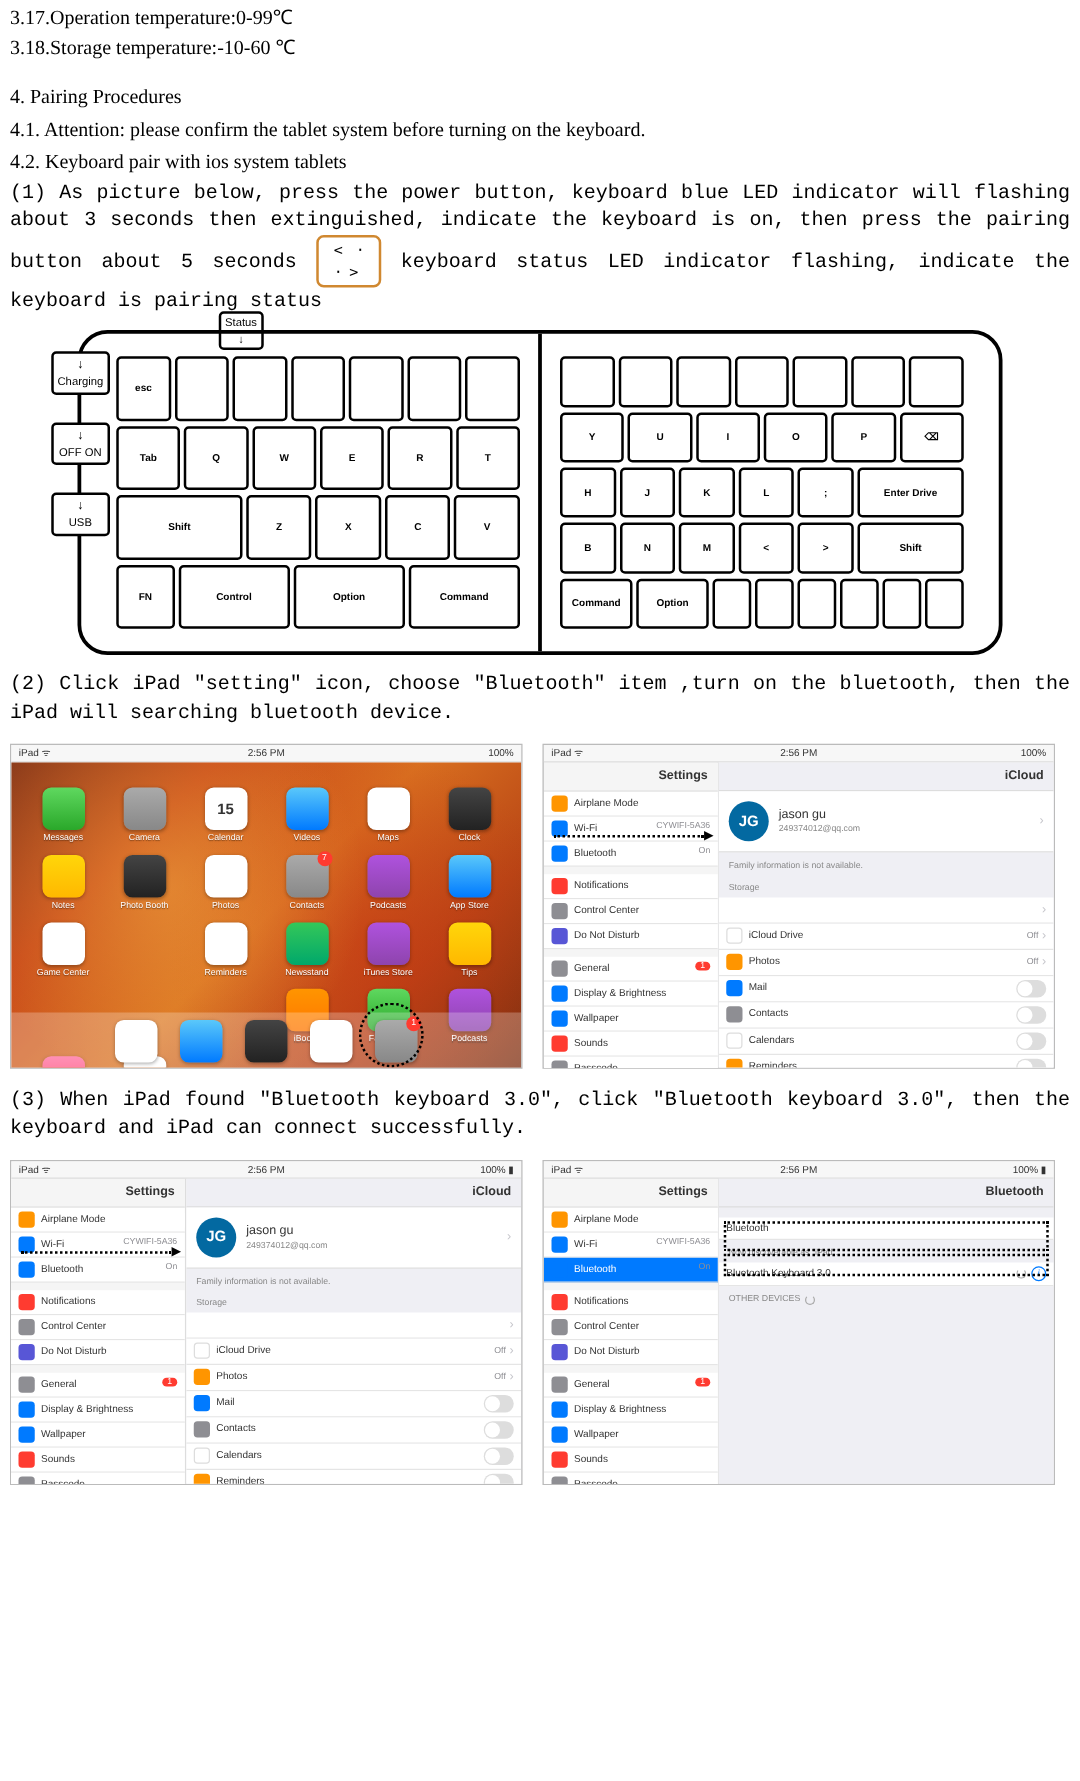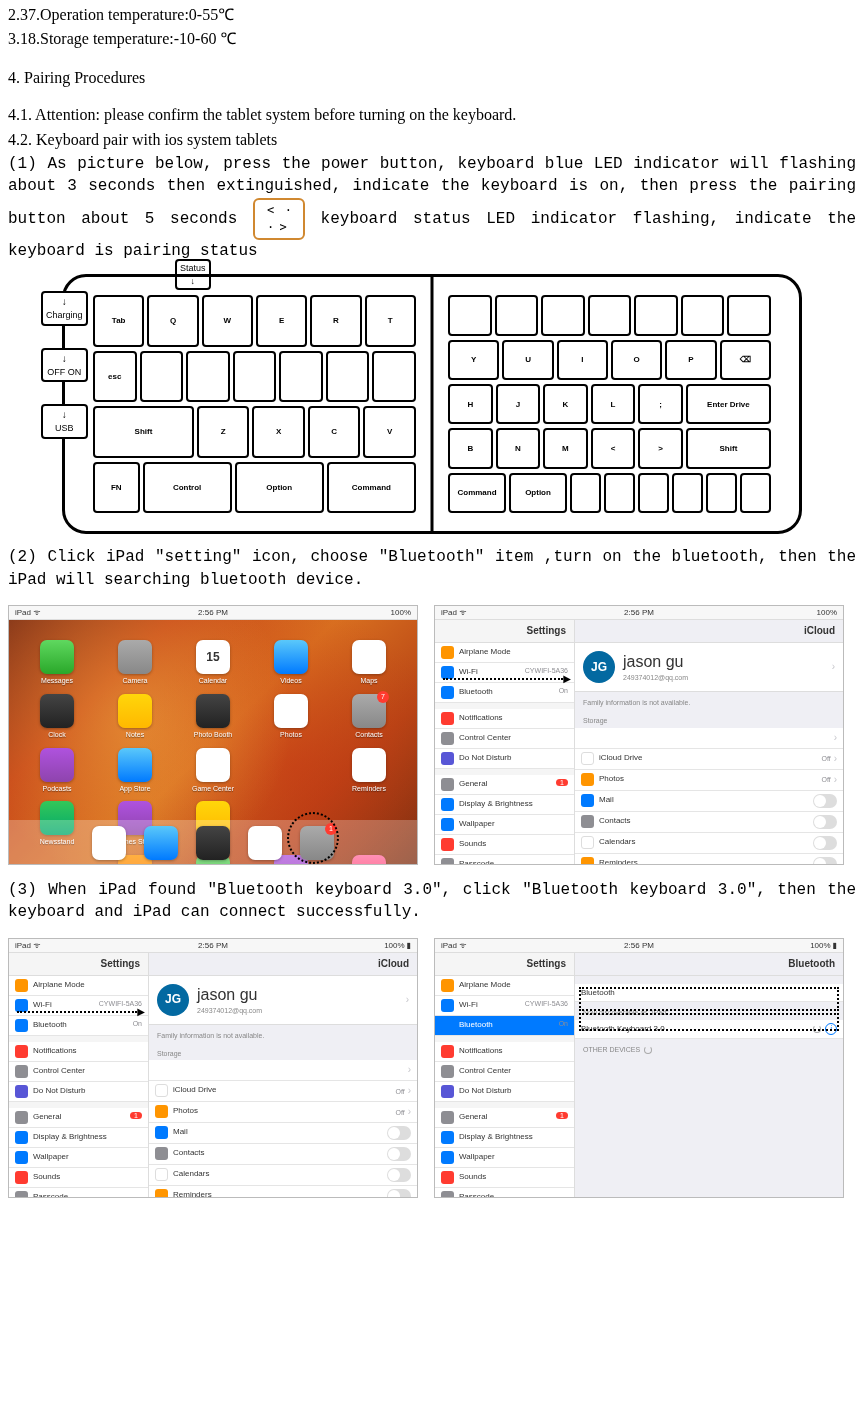--- a/index.html
+++ b/index.html
@@ -1,18 +1,18 @@
 <!DOCTYPE html>
 <html><head>
   <meta charset="utf-8">
   <style>
     * { box-sizing: border-box; margin: 0; padding: 0; }
     body { font-family: "Times New Roman", serif; font-size: 16px; line-height: 1.4; color: #000; background: #fff; width: 864px; padding: 4px 8px; }
     .line { margin-bottom: 2px; }
-    .section-header { margin-top: 16px; margin-bottom: 15px; }
+    .section-header { margin-top: 16px; margin-bottom: 5px; }
     .para { margin-top: 0; text-align: justify; font-family: Liberation Mono, monospace; }
     .inline-icon { display: inline-block; vertical-align: middle; width: 52px; height: 42px; border: 2px solid #d08830; border-radius: 6px; background: #fff; position: relative; }
     .inline-icon::before { content: "< · · >"; position: absolute; left: 50%; top: 50%; transform: translate(-50%, -50%); font-family: monospace; font-size: 12px; letter-spacing: -1px; color: #000; }
     .keyboard-diagram { margin: 12px auto; width: 740px; height: 260px; border: 3px solid #000; border-radius: 24px; background: #fff; position: relative; }
     .keyboard-diagram::before { content: ""; position: absolute; left: 50%; top: 0; bottom: 0; width: 3px; background: #000; transform: translateX(-50%); }
     .kbd-half { position: absolute; top: 18px; bottom: 18px; width: 44%; display: flex; flex-direction: column; gap: 4px; }
     .kbd-half.left { left: 28px; }
     .kbd-half.right { right: 28px; }
     .kbd-row { display: flex; gap: 3px; height: 100%; }
     .key { flex: 1; border: 2px solid #000; border-radius: 4px; font-size: 8px; display: flex; align-items: center; justify-content: center; position: relative; font-family: Arial, sans-serif; font-weight: bold; }
@@ -21,21 +21,21 @@
     .side-label { border: 2px solid #000; border-radius: 4px; padding: 2px 3px; background: #fff; text-align: center; writing-mode: horizontal-tb; }
     .side-label .arrow { display: block; font-size: 10px; }
     
     .shot-row { display: flex; gap: 16px; margin: 14px 0; }
     .ipad-shot { width: 410px; height: 260px; border: 1px solid #bbb; background: #f7f7f7; font-family: -apple-system, Helvetica, Arial, sans-serif; font-size: 9px; color: #333; overflow: hidden; position: relative; }
     .statusbar { height: 14px; background: #f7f7f7; display: flex; justify-content: space-between; align-items: center; padding: 0 6px; font-size: 8px; border-bottom: 1px solid #ddd; }
     .statusbar .center { position: absolute; left: 50%; transform: translateX(-50%); }
     
     .home { position: relative; height: 246px; background: linear-gradient(135deg, #8b3a1a 0%, #c94a1a 25%, #d97020 50%, #b84515 75%, #7a2d10 100%); }
     .home::before { content: ""; position: absolute; inset: 0; background: radial-gradient(circle at 30% 40%, rgba(255,200,80,0.4), transparent 50%), radial-gradient(circle at 70% 60%, rgba(200,50,20,0.5), transparent 50%); }
-    .icon-grid { position: relative; padding: 20px 12px 0; display: grid; grid-template-columns: repeat(5, 1fr); gap: 8px 6px; }
+    .icon-grid { position: relative; padding: 20px 12px 0; display: grid; grid-template-columns: repeat(6, 1fr); gap: 8px 6px; }
     .app { display: flex; flex-direction: column; align-items: center; gap: 2px; }
     .app-icon { width: 34px; height: 34px; border-radius: 7px; background: #fff; position: relative; box-shadow: 0 1px 3px rgba(0,0,0,0.3); }
     .app-icon.green { background: linear-gradient(#5fd85f, #2aa82a); }
     .app-icon.gray { background: linear-gradient(#aaa, #888); }
     .app-icon.white { background: #fff; }
     .app-icon.blue { background: linear-gradient(#5ac8fa, #007aff); }
     .app-icon.orange { background: linear-gradient(#ff9500, #ff7700); }
     .app-icon.yellow { background: linear-gradient(#ffd60a, #ffb800); }
     .app-icon.teal { background: linear-gradient(#34c759, #00a86b); }
     .app-icon.purple { background: linear-gradient(#af52de, #8e44ad); }
@@ -63,31 +63,31 @@
     .s-right { margin-left: auto; color: #8e8e93; font-size: 7px; }
     .toggle { width: 24px; height: 14px; border-radius: 7px; background: #4cd964; position: relative; }
     .toggle::after { content: ""; position: absolute; right: 1px; top: 1px; width: 12px; height: 12px; border-radius: 50%; background: #fff; }
     .toggle.off { background: #ddd; }
     .toggle.off::after { right: auto; left: 1px; }
     .dotted-arrow-h { position: absolute; border-top: 2px dotted #000; height: 0; }
     .dotted-arrow-h::after { content: "▶"; position: absolute; right: -8px; top: -8px; font-size: 10px; color: #000; }
     .chev { color: #c7c7cc; font-size: 10px; }
     .profile { display: flex; align-items: center; gap: 8px; padding: 8px; background: #fff; border-bottom: 1px solid #ddd; }
     .avatar { width: 32px; height: 32px; border-radius: 50%; background: #0369a1; color: #fff; display: flex; align-items: center; justify-content: center; font-size: 12px; font-weight: bold; }
-    .profile-text .name { font-size: 16px; font-weight: 500; }
+    .profile-text .name { font-size: 10px; font-weight: 500; }
     .profile-text .email { font-size: 7px; color: #888; }
     .main-section-label { padding: 6px 8px 2px; font-size: 7px; color: #888; text-transform: none; }
     .highlight-box { position: absolute; border: 2px dotted #000; }
     .spinner { display: inline-block; width: 8px; height: 8px; border: 1px solid #aaa; border-top-color: transparent; border-radius: 50%; }
     .info-circle { display: inline-flex; width: 12px; height: 12px; border: 1px solid #007aff; border-radius: 50%; color: #007aff; align-items: center; justify-content: center; font-size: 8px; font-style: italic; font-family: serif; }
   </style>
 </head>
 <body>
 
-<div class="line">2.37.Operation temperature:0-55℃</div>
+<div class="line">3.17.Operation temperature:0-99℃</div>
 <div class="line">3.18.Storage temperature:-10-60 ℃</div>
 
 <div class="section-header">4.   Pairing Procedures</div>
 <div class="line">4.1. Attention: please confirm the tablet system before turning on the keyboard.</div>
 <div class="line">4.2. Keyboard pair with ios system tablets</div>
 
 <div class="para">
   <span>(1) As picture below, press the power button, keyboard blue LED indicator will flashing about 3 seconds then extinguished, indicate the keyboard is on, then press the pairing button about 5 seconds </span>
   <span class="inline-icon"></span>
   <span>keyboard status LED indicator flashing, indicate the keyboard is pairing status</span>
@@ -95,35 +95,35 @@
 
 <div class="keyboard-diagram">
   <div class="side-labels">
     <div class="side-label"><span class="arrow">↓</span><span>Charging</span></div>
     <div class="side-label"><span class="arrow">↓</span><span>OFF ON</span></div>
     <div class="side-label"><span class="arrow">↓</span><span>USB</span></div>
   </div>
   <div style="position:absolute; left:110px; top:-18px; font-size:9px; font-family:Arial; border:2px solid #000; border-radius:4px; padding:1px 3px;"><span>Status</span><span style="display:block; text-align:center;">↓</span></div>
   <div class="kbd-half left" id="kbd-left">
       <div class="kbd-row">
+        <div class="key">esc</div>
+        <div class="key"></div>
+        <div class="key"></div>
+        <div class="key"></div>
+        <div class="key"></div>
+        <div class="key"></div>
+        <div class="key"></div>
+      </div>
+      <div class="kbd-row">
         <div class="key">Tab</div>
         <div class="key">Q</div>
         <div class="key">W</div>
         <div class="key">E</div>
         <div class="key">R</div>
         <div class="key">T</div>
-      </div>
-      <div class="kbd-row">
-        <div class="key">esc</div>
-        <div class="key"></div>
-        <div class="key"></div>
-        <div class="key"></div>
-        <div class="key"></div>
-        <div class="key"></div>
-        <div class="key"></div>
       </div>
       <div class="kbd-row">
         <div class="key w2">Shift</div>
         <div class="key">Z</div>
         <div class="key">X</div>
         <div class="key">C</div>
         <div class="key">V</div>
       </div>
       <div class="kbd-row">
         <div class="key">FN</div>

